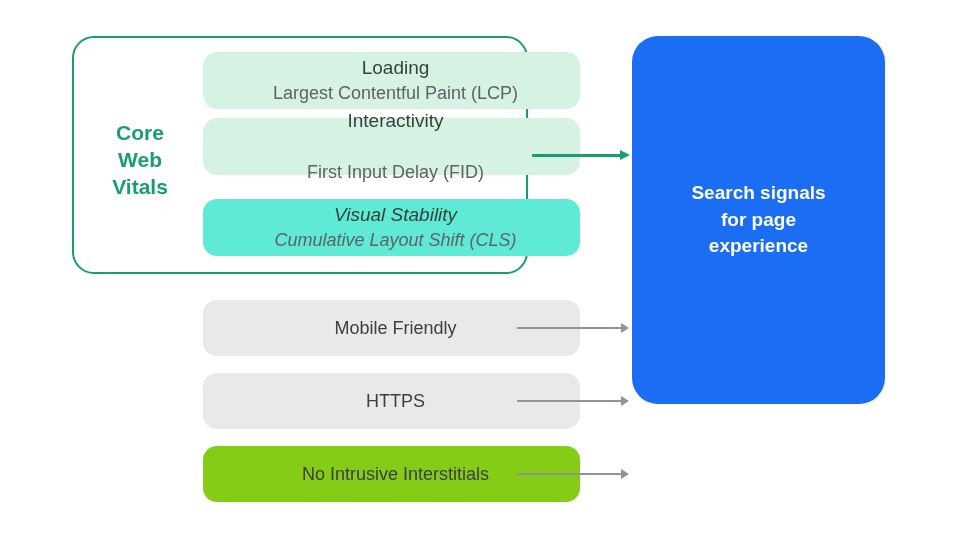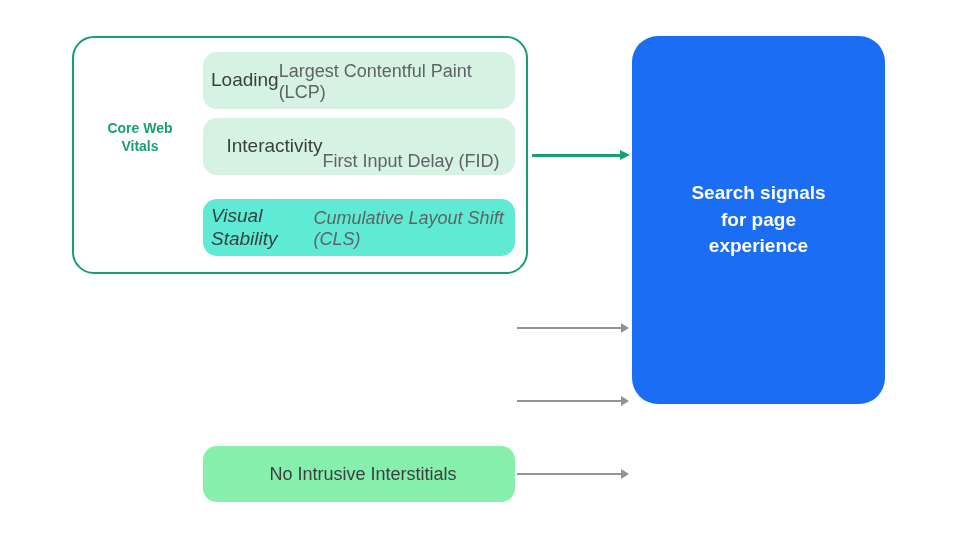--- a/index.html
+++ b/index.html
@@ -9,28 +9,28 @@
   }
 
   
   .cwv-box {
     position:absolute; left:72px; top:36px; width:456px; height:238px;
     border:2px solid #189e71; border-radius:22px; background:#ffffff;
     box-sizing:border-box;
   }
   .cwv-label {
     position:absolute; left:100px; top:120px; width:80px;
-    text-align:center; font-size:14px; font-weight:bold; line-height:1.28;
+    text-align:center; font-size:21px; font-weight:bold; line-height:1.28;
     color:#189e71;
   }
 
   
   .pill {
-    position:absolute; left:203px; width:312px; height:57px;
-    border-radius:14px; display:flex; flex-direction:row;
+    position:absolute; left:203px; width:377px; height:57px;
+    border-radius:14px; display:flex; flex-direction:column;
     align-items:center; justify-content:center; box-sizing:border-box;padding-left:8px;
   }
   .pill.green { background:#d6f2e3; }
   .pill.gray  { background:#e9e9e9; }
   .p1 { top:52px; }
   .p2 { top:118px; }
   .p3 { top:199px; }
   .g1 { top:300px; height:56px; }
   .g2 { top:373px; height:56px; }
   .g3 { top:446px; height:56px; }
@@ -84,23 +84,29 @@
   <div class="pill green p2" style="background-color: rgb(214, 242, 227);">
     <div class="pill-title" style="color: rgb(55, 65, 61);">Interactivity</div>
     <div class="pill-sub" style="color: rgb(95, 99, 104); margin-top: 29px;">First Input Delay (FID)</div>
   </div>
 
   <div class="pill green p3" style="background-color: #5eead4; font-style: italic;">
     <div class="pill-title" style="color: rgb(55, 65, 61);">Visual Stability</div>
     <div class="pill-sub" style="color: rgb(95, 99, 104);">Cumulative Layout Shift (CLS)</div>
   </div>
 
+  <div class="pill gray g1" style="background-color: rgb(233, 233, 233);">
+    <div class="pill-label" style="color: rgb(60, 64, 67);">Mobile Friendly</div>
+  </div>
 
+  <div class="pill gray g2" style="background-color: rgb(233, 233, 233);">
+    <div class="pill-label" style="color: rgb(60, 64, 67);">HTTPS</div>
+  </div>
 
-  <div class="pill gray g3" style="background-color: #86efac;">
+  <div class="pill gray g3" style="background-color: #84cc16;">
     <div class="pill-label" style="color: rgb(60, 64, 67);">No Intrusive Interstitials</div>
   </div>
 
   <div class="blue-box" style="background-color: rgb(27, 110, 243);">
     <div class="blue-text" style="color: rgb(255, 255, 255);">Search signals for page experience</div>
   </div>
 
   <div class="arrow green-arrow">
     <div class="shaft" style="background-color: rgb(24, 158, 113);"></div>
     <div class="head" style="border-left-color: rgb(24, 158, 113);"></div>

